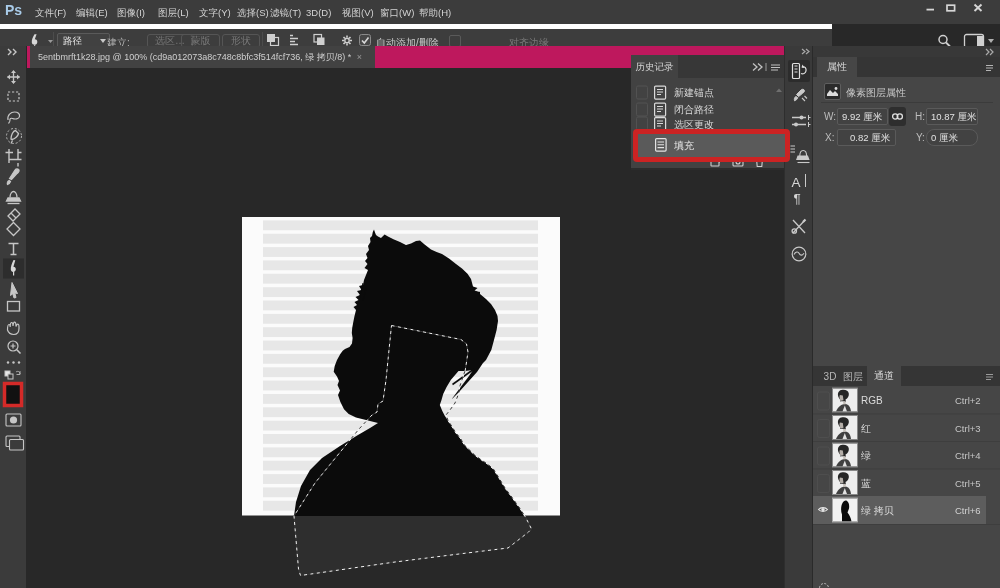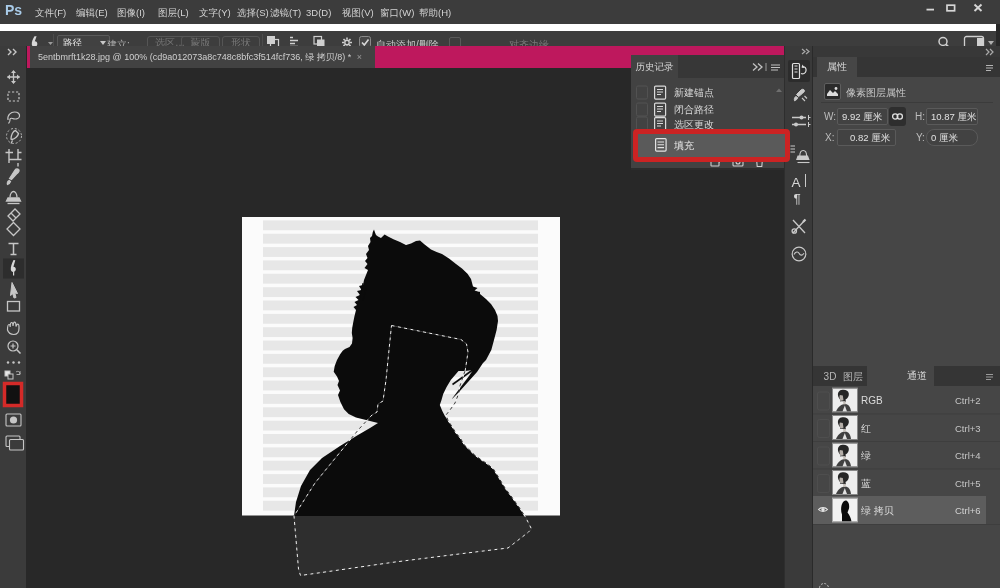--- a/index.html
+++ b/index.html
@@ -2,21 +2,21 @@
 <html><head><meta charset="utf-8">
 <style>
 html,body{margin:0;padding:0;}
 body{width:1000px;height:588px;position:relative;overflow:hidden;
   font-family:"Liberation Sans",sans-serif;background:#282828;
   -webkit-font-smoothing:antialiased;}
 .abs{position:absolute;}
 #menubar{left:0;top:0;width:1000px;height:24px;background:#3c3c3c;}
 #menubar .mi{position:absolute;top:7px;font-size:9.5px;color:#d4d4d4;white-space:nowrap;}
 #pslogo{position:absolute;left:5px;top:2px;font-size:14px;font-weight:bold;color:#a9cbe8;}
-#optbar{left:0;top:24px;width:996px;height:22px;background:#3d3d3d;border-top:7px solid #ffffff;box-sizing:border-box;}
+#optbar{left:0;top:24px;width:832px;height:22px;background:#3d3d3d;border-top:5px solid #ffffff;box-sizing:border-box;}
 #tabbar{left:27px;top:46px;width:785px;height:22px;background:#be185d;}
 #doctab{position:absolute;left:3px;top:0;width:345px;height:22px;background:#424242;color:#cfcfcf;font-size:9px;line-height:22px;white-space:nowrap;padding-left:8px;box-sizing:border-box;overflow:hidden;}
 #toolbar{left:0;top:46px;width:27px;height:542px;background:#3b3b3b;border-right:1px solid #282828;box-sizing:border-box;}
 #canvas{left:27px;top:68px;width:757px;height:520px;background:#282828;}
 #iconstrip{left:784px;top:46px;width:28px;height:542px;background:#3a3a3a;border-left:1px solid #2e2e2e;box-sizing:border-box;}
 #rightdock{left:812px;top:46px;width:188px;height:542px;background:#464646;border-left:1px solid #2a2a2a;box-sizing:border-box;}
 #histpanel{left:631px;top:55px;width:153px;height:115px;background:#424242;z-index:5;}
 .btn{position:absolute;border:1px solid #555;border-radius:3px;color:#787878;font-size:10px;text-align:center;}
 .inbox{position:absolute;border:1px solid #5a5a5a;background:#414141;color:#e2e2e2;font-size:9.5px;border-radius:2px;white-space:nowrap;overflow:hidden;}
 </style></head>
@@ -251,21 +251,21 @@
  </div>
  <div class="abs" style="left:102px;top:65px;font-size:10px;color:#bdbdbd;">H:</div>
  <div class="inbox" style="left:113px;top:62px;width:46px;height:15px;line-height:15px;background:#424242;padding-left:4px;">10.87 厘米</div>
  <div class="abs" style="left:12px;top:86px;font-size:10px;color:#bdbdbd;">X:</div>
  <div class="inbox" style="left:24px;top:83px;width:45px;height:15px;line-height:15px;background:#424242;padding-left:12px;">0.82 厘米</div>
  <div class="abs" style="left:103px;top:86px;font-size:10px;color:#bdbdbd;">Y:</div>
  <div class="inbox" style="left:113px;top:83px;width:46px;height:15px;line-height:15px;background:#424242;padding-left:4px;border-radius:8px;">0 厘米</div>
  <div class="abs" style="left:0;top:320px;width:188px;height:20px;background:#353535;text-decoration:underline;">
   <div class="abs" style="left:4px;top:2px;width:26px;height:18px;color:#b8b8b8;font-size:10px;line-height:18px;text-align:center;">3D</div>
   <div class="abs" style="left:27px;top:2px;width:26px;height:18px;color:#b8b8b8;font-size:10px;line-height:18px;text-align:center;overflow:hidden;">图层</div>
-  <div class="abs" style="left:54px;top:0;width:34px;height:20px;background:#464646;color:#dcdcdc;font-size:10px;line-height:20px;text-align:center;padding-left:33px;">通道</div>
+  <div class="abs" style="left:54px;top:0;width:34px;height:20px;background:#464646;color:#dcdcdc;font-size:10px;line-height:20px;text-align:center;">通道</div>
   <svg width="10" height="8" style="position:absolute;left:172px;top:7px;">
         <path d="M1 1.5 h7 M1 4 h7 M1 6.5 h5" stroke="#9a9a9a" stroke-width="1.1"></path>
       </svg>
  </div>
  <svg width="188" height="222" viewBox="0 0 188 222" style="position:absolute;left:0;top:340px;">
   <defs>
    <g id="chthumb">
     <rect width="24" height="23" fill="#ededed"></rect>
     <path d="M9.5 1.2 C6 1.5 4.5 4 5 7 C5.3 8.8 6.3 10.5 7.8 11.5 L7 13 C9.5 12.5 11.5 12.8 13 13.5 L12.5 11 C14.8 10 16.2 7.5 15.8 5 C15.3 2 12.8 0.9 9.5 1.2 Z" fill="#262626"></path>
     <path d="M6.8 6.5 C6 9 6.6 11 8.2 12.2 L10.5 11.8 L9.8 7 Z" fill="#b5afa9"></path>

